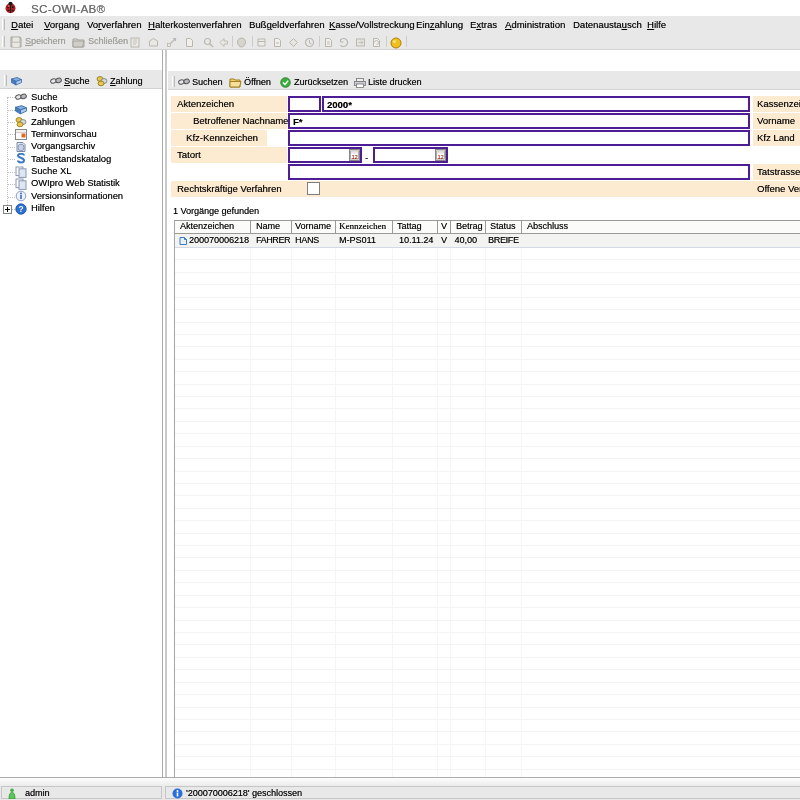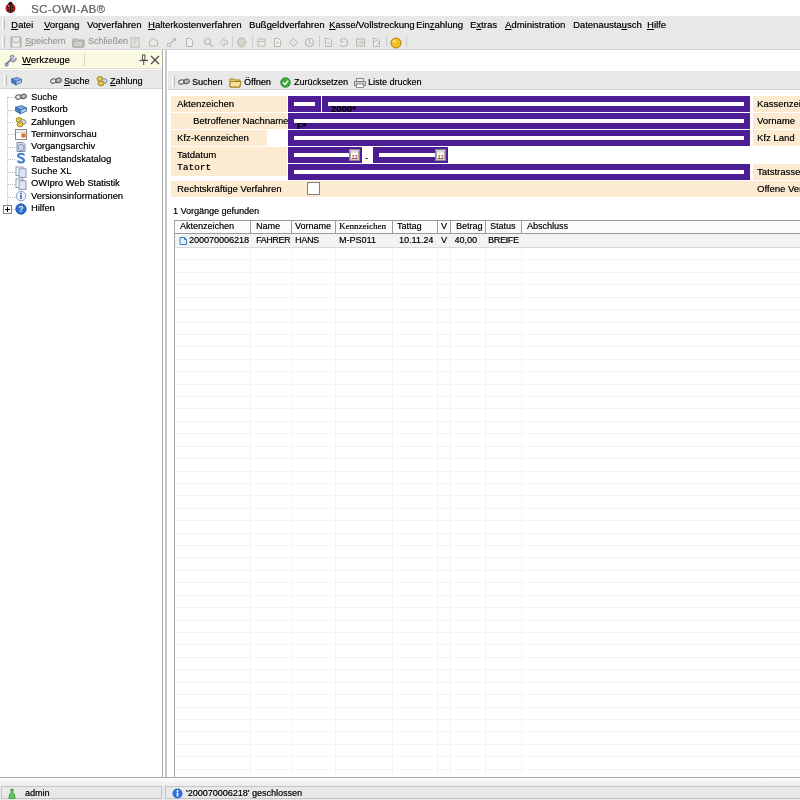--- a/index.html
+++ b/index.html
@@ -3,21 +3,21 @@
 <meta charset="utf-8">
 <style>
   * { margin:0; padding:0; box-sizing:border-box; }
   html,body { width:800px; height:800px; overflow:hidden; }
   body { font-family:"Liberation Sans", sans-serif; font-size:10px; color:#000; background:#fff; position:relative; text-shadow:0.3px 0 rgba(0,0,0,0.55); }
   .abs { position:absolute; }
   .bar { background:#e8e8e8; }
   .grip { width:3px; border-left:1px solid #fff; border-right:1px solid #bdbdbd; background:#e0e0e0; }
   u { text-decoration:underline; }
   .lbl { background:#fcebd1; }
-  .inp { background:#fff; border:6px solid #4c1d95; }
+  .inp { background:#fff; border:2px solid #4c1d95; }
   .gray { color:#9b9a94; text-shadow:0.3px 0 rgba(155,154,148,0.55); }
   span { white-space:nowrap; }
   .abs { white-space:nowrap; }
 </style>
 </head>
 <body>
 
 <div class="abs" style="left:0;top:0;width:800px;height:16px;background:#fff;">
   <svg class="abs" style="left:4px;top:1px;" width="13" height="13" viewBox="0 0 13 13">
     <circle cx="6.5" cy="7.2" r="5" fill="#b41c1c"></circle>
@@ -123,39 +123,20 @@
   <div class="abs" style="left:386px;top:3px;width:1px;height:11px;background:#cccccc;"></div>
   <svg class="abs" style="left:390px;top:4px;" width="12" height="12" viewBox="0 0 12 12">
       <circle cx="6" cy="6" r="5" fill="#f0c020" stroke="#b08000" stroke-width="1"></circle>
       <circle cx="4.5" cy="4.5" r="1.6" fill="#f8e080"></circle>
     </svg>
   <div class="abs" style="left:406px;top:3px;width:1px;height:11px;background:#cccccc;"></div>
 </div>
 
 <div class="abs" style="left:0;top:50px;width:163px;height:727px;background:#fff;border-right:1px solid #ababab;">
 
-  <div class="abs" style="left:0;top:1px;width:162px;height:18px;background:#faf9e1;border-bottom:1px solid #e3e1d0;">
-    <svg class="abs" style="left:4px;top:3px;" width="13" height="13" viewBox="0 0 13 13">
-      <path d="M2 10.5 L7 5.5" stroke="#8a86aa" stroke-width="2"></path>
-      <path d="M6.2 2.2 a3 3 0 0 1 4.2 0 l-2 2 l1.6 1.6 l2-2 a3 3 0 0 1 -4.4 3.6 z" fill="#c8c5da" stroke="#6a6690" stroke-width="0.8"></path>
-      <circle cx="2.6" cy="10.6" r="1.6" fill="#a8a4c2" stroke="#6a6690" stroke-width="0.7"></circle>
-    </svg>
-    <span class="abs" style="left:22px;top:3px;font-size:9.5px;"><u>W</u>erkzeuge</span>
-    <div class="abs" style="left:84px;top:2px;width:1px;height:13px;background:#d9d7c6;"></div>
-
-    <svg class="abs" style="left:138px;top:3px;" width="11" height="12" viewBox="0 0 11 12">
-      <rect x="4.5" y="1" width="2.4" height="5" fill="#fff" stroke="#4d4d4d" stroke-width="1"></rect>
-      <line x1="1.5" y1="6.5" x2="10" y2="6.5" stroke="#4d4d4d" stroke-width="1.2"></line>
-      <line x1="5.7" y1="6.5" x2="5.7" y2="11" stroke="#4d4d4d" stroke-width="1"></line>
-    </svg>
-
-    <svg class="abs" style="left:150px;top:4px;" width="10" height="10" viewBox="0 0 10 10">
-      <path d="M1 1 L9 9 M9 1 L1 9" stroke="#4d4d4d" stroke-width="1.3"></path>
-    </svg>
-  </div>
 
   <div class="abs bar" style="left:0;top:20px;width:162px;height:19px;border-bottom:1px solid #d2d2d2;font-size:9px;">
     <div class="abs grip" style="left:4px;top:5px;height:11px;"></div>
     <svg class="abs" style="left:11px;top:7px;" width="11" height="9" viewBox="0 0 11 9">
       <path d="M0.5 2 L6 0.5 L10.5 2.5 L5 4.5 Z" fill="#84aede" stroke="#3668a8" stroke-width="0.8"></path>
       <path d="M0.5 2 L5 4.5 L5 8 L0.5 5.5 Z" fill="#4a80c0" stroke="#3668a8" stroke-width="0.8"></path>
       <path d="M10.5 2.5 L5 4.5 L5 8 L10.5 5.5 Z" fill="#b0ccee" stroke="#3668a8" stroke-width="0.8"></path>
     </svg>
     <span class="abs" style="left:38px;top:6px;margin-top:31px;"><u>P</u>ost</span>
     <svg class="abs" style="left:50px;top:7px;" width="12" height="9" viewBox="0 0 12 9">
@@ -297,21 +278,21 @@
 
   <div class="abs lbl" style="left:171px;top:96px;width:116px;height:16px;line-height:16px;"><span style="margin-left:6px;">Aktenzeichen</span></div>
   <div class="abs inp" style="left:288px;top:96px;width:33px;height:16px;"></div>
   <div class="abs inp" style="left:322px;top:96px;width:428px;height:16px;line-height:14px;"><span style="margin-left:3px;font-weight:bold;">2000*</span></div>
   <div class="abs lbl" style="left:753px;top:96px;width:47px;height:16px;line-height:16px;"><span style="margin-left:4px;">Kassenzeichen</span></div>
 
   <div class="abs lbl" style="left:171px;top:113px;width:116px;height:16px;line-height:16px;padding-left:16px;"><span style="margin-left:6px;">Betroffener Nachname</span></div>
   <div class="abs inp" style="left:288px;top:113px;width:462px;height:16px;line-height:14px;"><span style="margin-left:3px;font-weight:bold;">F*</span></div>
   <div class="abs lbl" style="left:753px;top:113px;width:47px;height:16px;line-height:16px;"><span style="margin-left:4px;">Vorname</span></div>
 
-  <div class="abs lbl" style="left:171px;top:130px;width:96px;height:16px;line-height:16px;"><span style="margin-left:6px;">Kfz-Kennzeichen</span></div>
+  <div class="abs lbl" style="left:171px;top:130px;width:96px;height:16px;line-height:16px;text-align:center;"><span style="margin-left:6px;">Kfz-Kennzeichen</span></div>
   <div class="abs inp" style="left:288px;top:130px;width:462px;height:16px;"></div>
   <div class="abs lbl" style="left:753px;top:130px;width:47px;height:16px;line-height:16px;"><span style="margin-left:4px;">Kfz Land</span></div>
 
   <div class="abs lbl" style="left:171px;top:147px;width:116px;height:16px;line-height:16px;"><span style="margin-left:6px;">Tatdatum</span></div>
   <div class="abs inp" style="left:288px;top:147px;width:74px;height:16px;"></div>
   <div class="abs" style="left:349px;top:149px;width:11px;height:12px;border:1px solid #888;background:#f4f2ee;">
     <svg width="9" height="10" viewBox="0 0 9 10">
         <rect x="0.5" y="1" width="8" height="8" fill="#fff" stroke="#999" stroke-width="0.8"></rect>
         <rect x="1" y="1.5" width="7" height="2" fill="#e8e4e0"></rect>
         <text x="4.5" y="8.5" text-anchor="middle" font-size="5.5" fill="#d03010" font-family="Liberation Sans">12</text>
@@ -320,21 +301,21 @@
   <div class="abs" style="left:365px;top:152px;width:6px;">-</div>
   <div class="abs inp" style="left:373px;top:147px;width:75px;height:16px;"></div>
   <div class="abs" style="left:435px;top:149px;width:11px;height:12px;border:1px solid #888;background:#f4f2ee;">
     <svg width="9" height="10" viewBox="0 0 9 10">
         <rect x="0.5" y="1" width="8" height="8" fill="#fff" stroke="#999" stroke-width="0.8"></rect>
         <rect x="1" y="1.5" width="7" height="2" fill="#e8e4e0"></rect>
         <text x="4.5" y="8.5" text-anchor="middle" font-size="5.5" fill="#d03010" font-family="Liberation Sans">12</text>
       </svg>
   </div>
 
-  <div class="abs lbl" style="left:171px;top:160px;width:116px;height:16px;line-height:16px;font-family:Liberation Mono, monospace;"><span style="margin-left:6px;">Tatort</span></div>
+  <div class="abs lbl" style="left:171px;top:147px;width:116px;height:16px;line-height:16px;"><span style="margin-left:6px;">Tatort</span></div>
   <div class="abs inp" style="left:288px;top:164px;width:462px;height:16px;"></div>
   <div class="abs lbl" style="left:753px;top:164px;width:47px;height:16px;line-height:16px;"><span style="margin-left:4px;">Tatstrasse</span></div>
 
   <div class="abs lbl" style="left:171px;top:181px;width:629px;height:16px;line-height:16px;"><span style="margin-left:6px;">Rechtskräftige Verfahren</span></div>
   <div class="abs" style="left:307px;top:182px;width:13px;height:13px;background:#fff;border:1px solid #7f7f7f;"></div>
   <div class="abs" style="left:757px;top:181px;height:16px;line-height:16px;">Offene Verfahren</div>
 </div>
 
 <div class="abs" style="left:173px;top:206px;font-size:9px;">1 Vorgänge gefunden</div>
 <div class="abs" style="left:0;top:0;width:800px;font-size:9px;">

